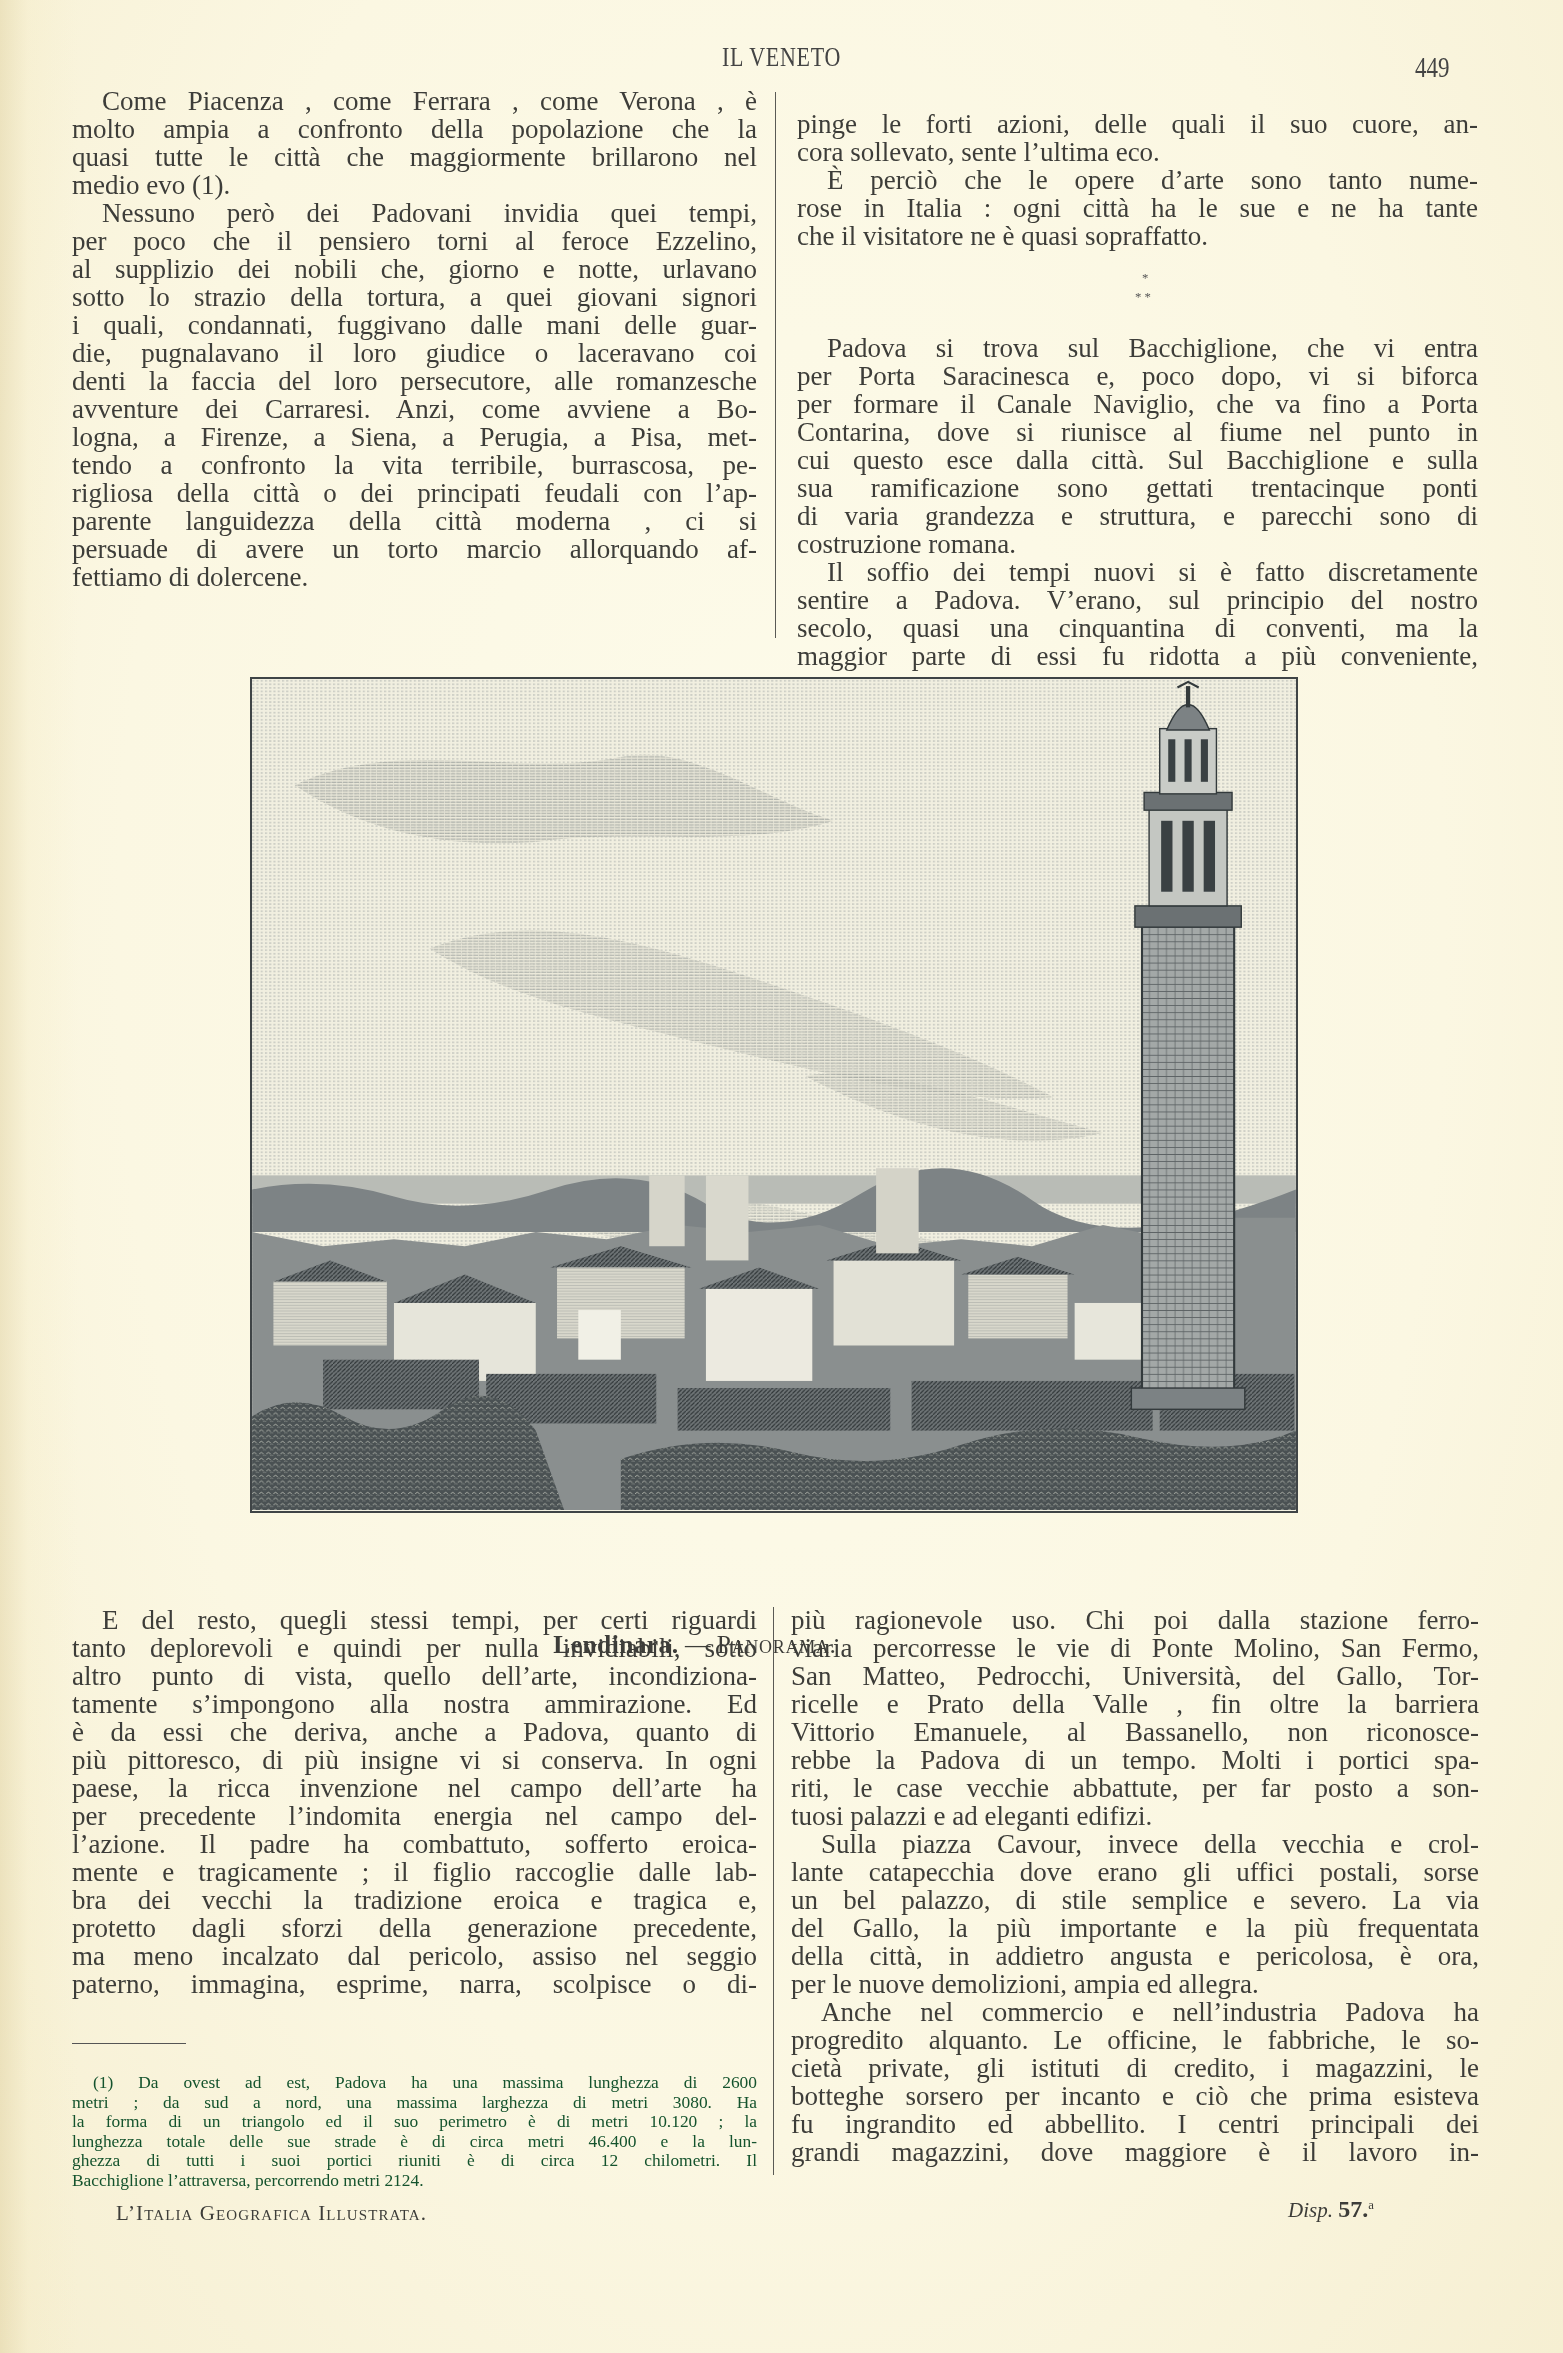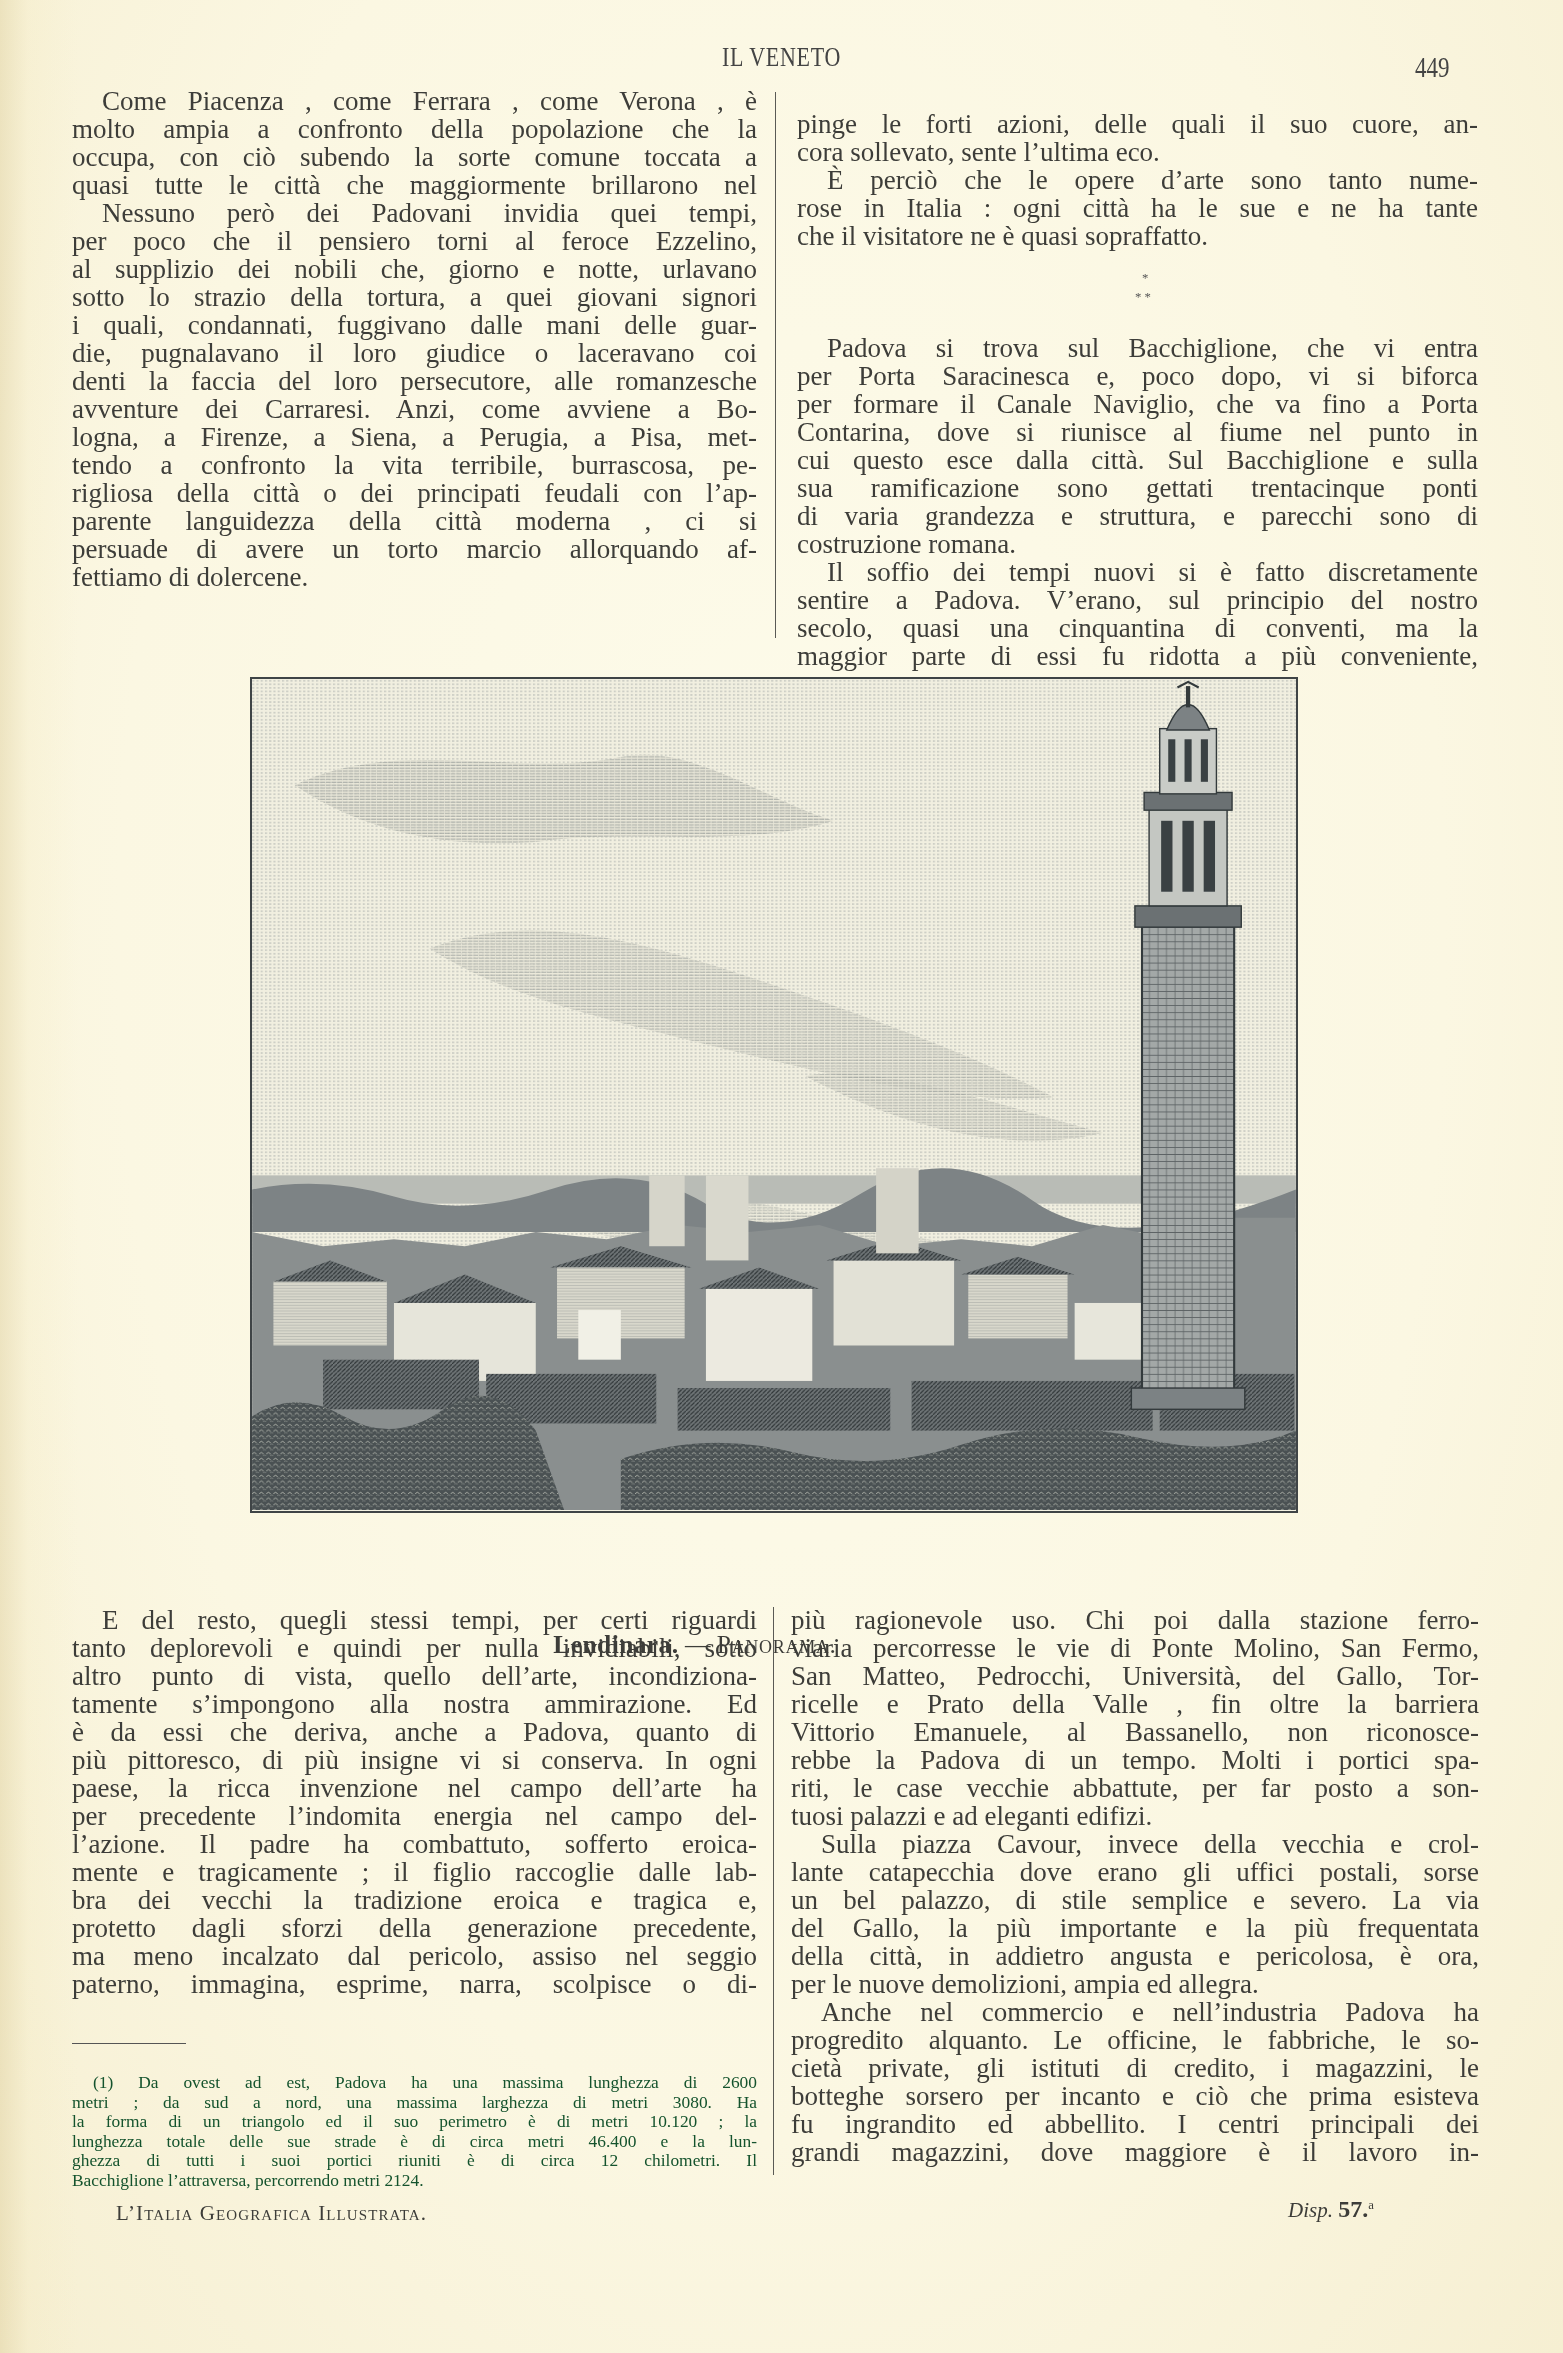--- a/index.html
+++ b/index.html
@@ -71,22 +71,22 @@
 </style>
 </head>
 <body>
 
 <div class="abs running-head">IL VENETO</div>
 <div class="abs page-num">449</div>
 
 <div class="abs col col-left-top">
     <span class="ln indent">Come Piacenza , come Ferrara , come Verona , è</span>
     <span class="ln">molto ampia a confronto della popolazione che la</span>
-    <span class="ln">occupa, con ciò subendo la sorte comune toccata a</span>
     <span class="ln">quasi tutte le città che maggiormente brillarono nel</span>
+    <span class="ln end">medio evo (1).</span>
     <span class="ln indent">Nessuno però dei Padovani invidia quei tempi,</span>
     <span class="ln">per poco che il pensiero torni al feroce Ezzelino,</span>
     <span class="ln">al supplizio dei nobili che, giorno e notte, urlavano</span>
     <span class="ln">sotto lo strazio della tortura, a quei giovani signori</span>
     <span class="ln">i quali, condannati, fuggivano dalle mani delle guar-</span>
     <span class="ln">die, pugnalavano il loro giudice o laceravano coi</span>
     <span class="ln">denti la faccia del loro persecutore, alle romanzesche</span>
     <span class="ln">avventure dei Carraresi. Anzi, come avviene a Bo-</span>
     <span class="ln">logna, a Firenze, a Siena, a Perugia, a Pisa, met-</span>
     <span class="ln">tendo a confronto la vita terribile, burrascosa, pe-</span>

